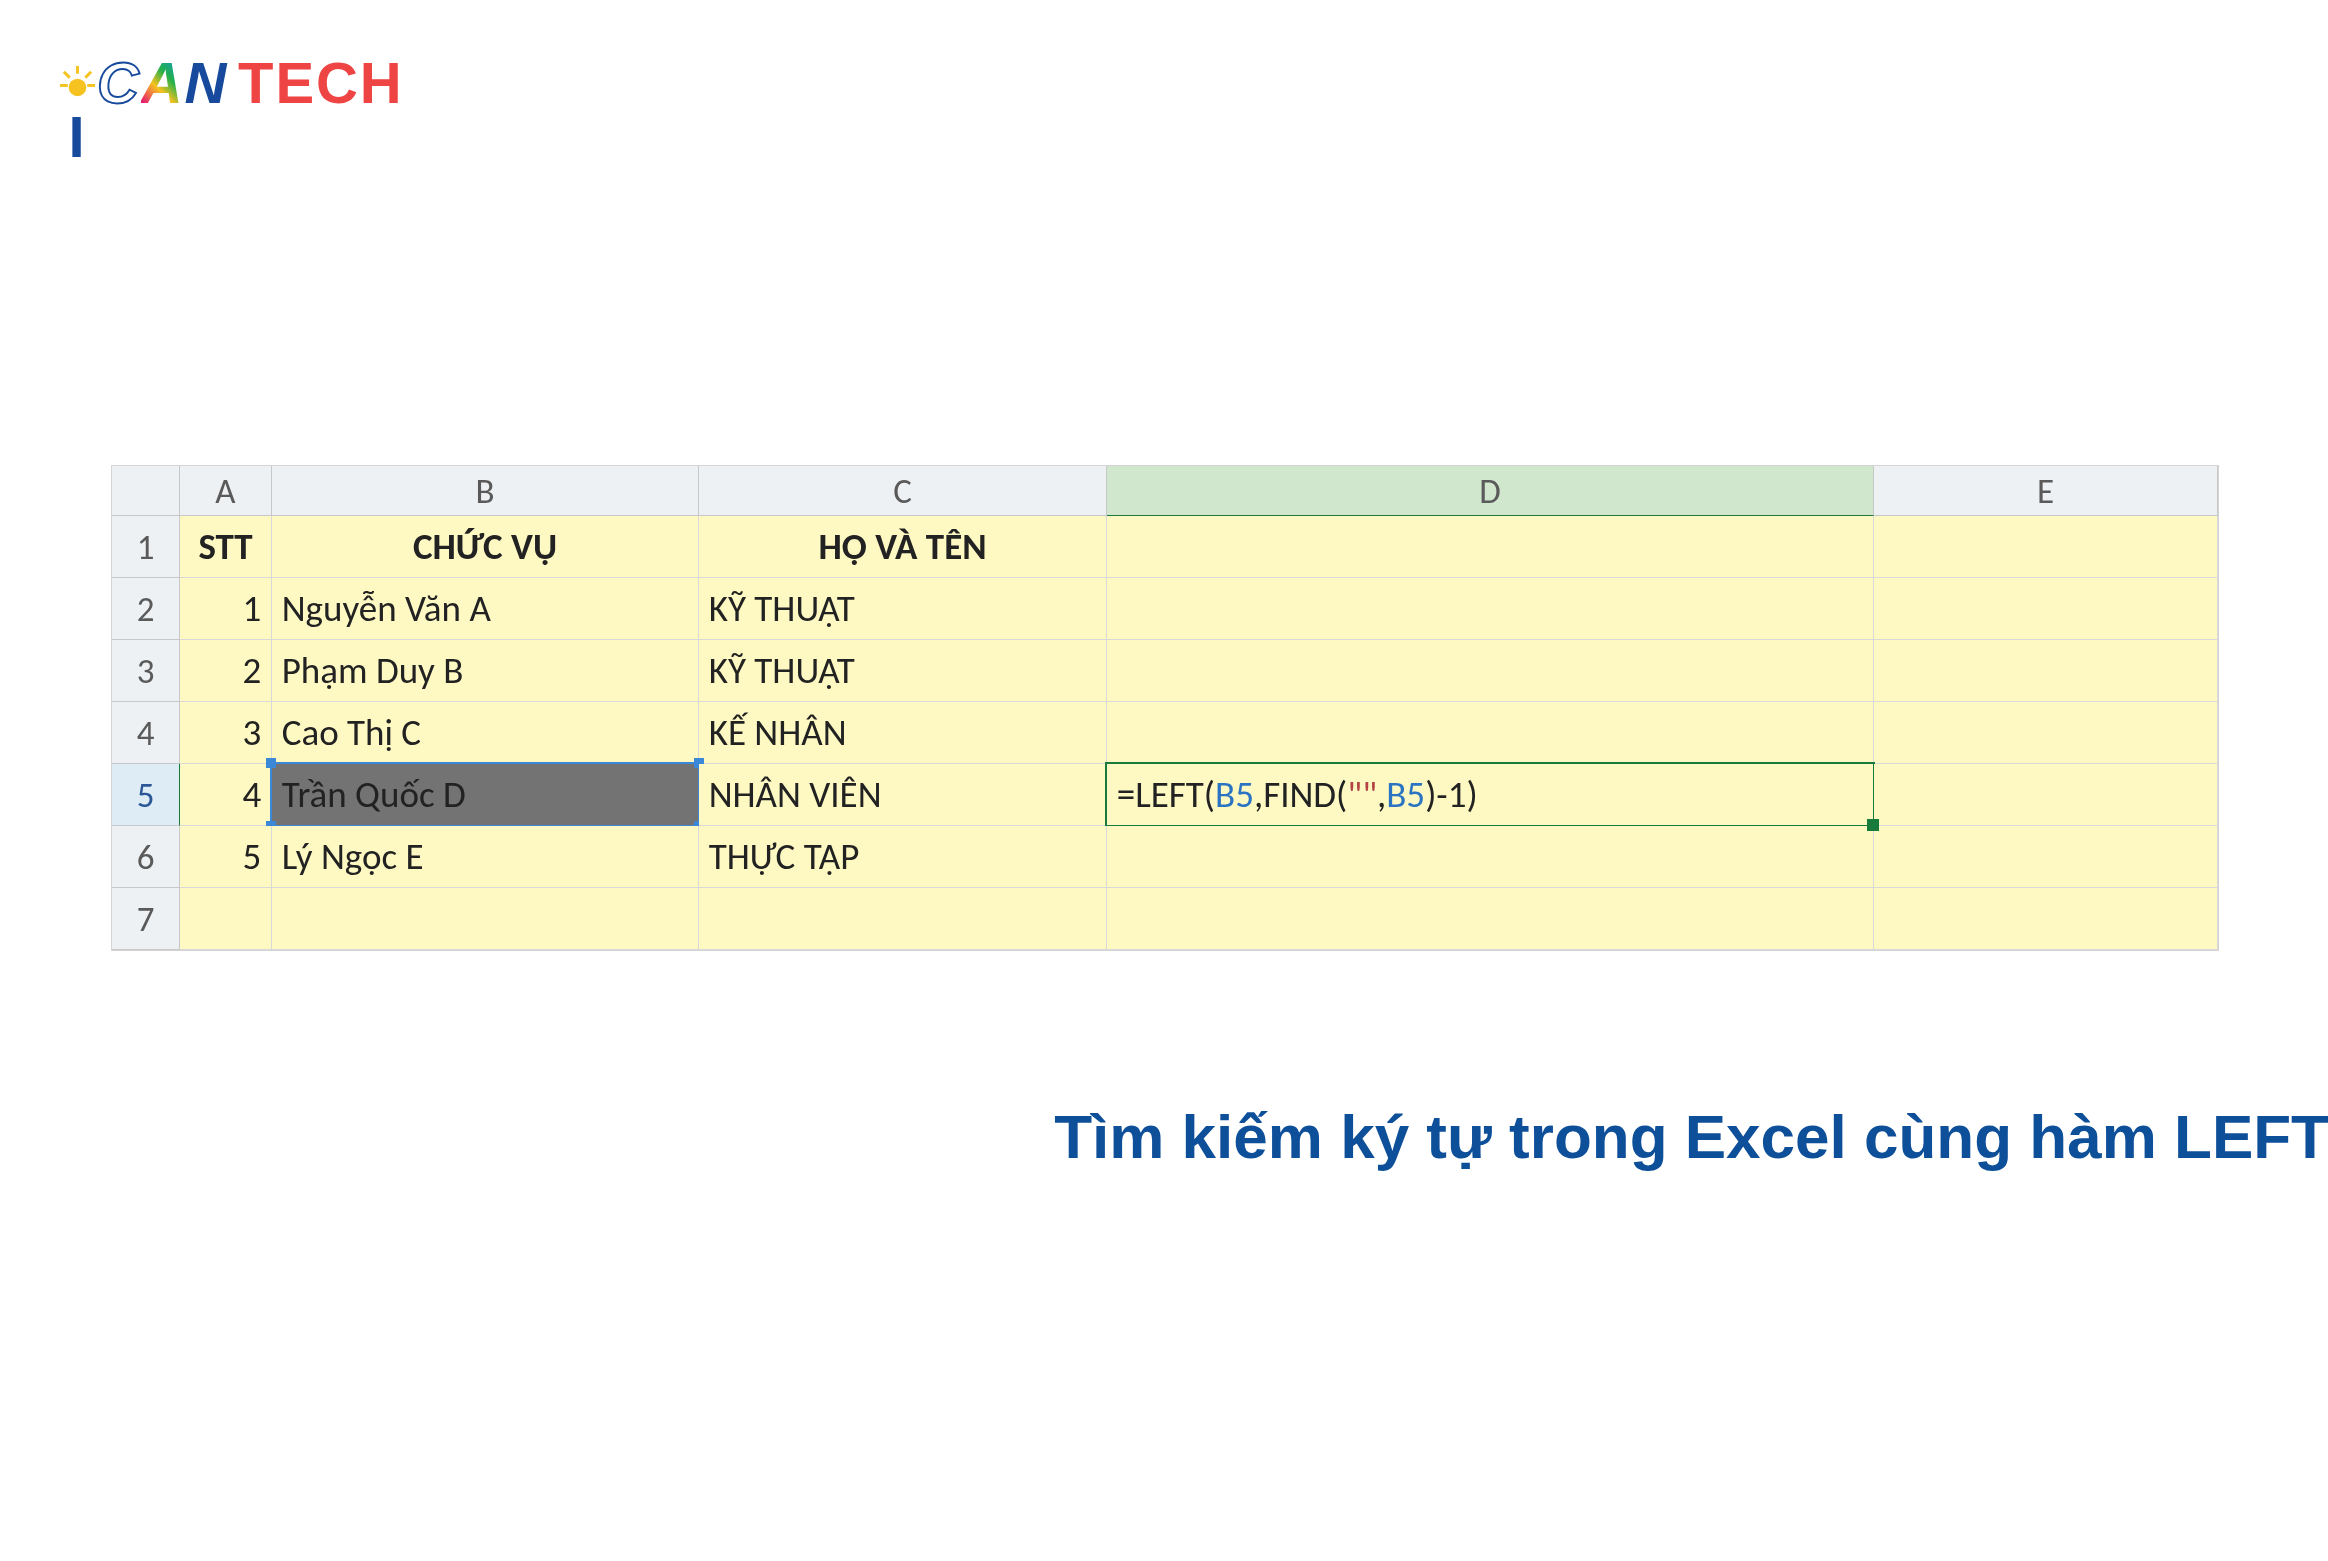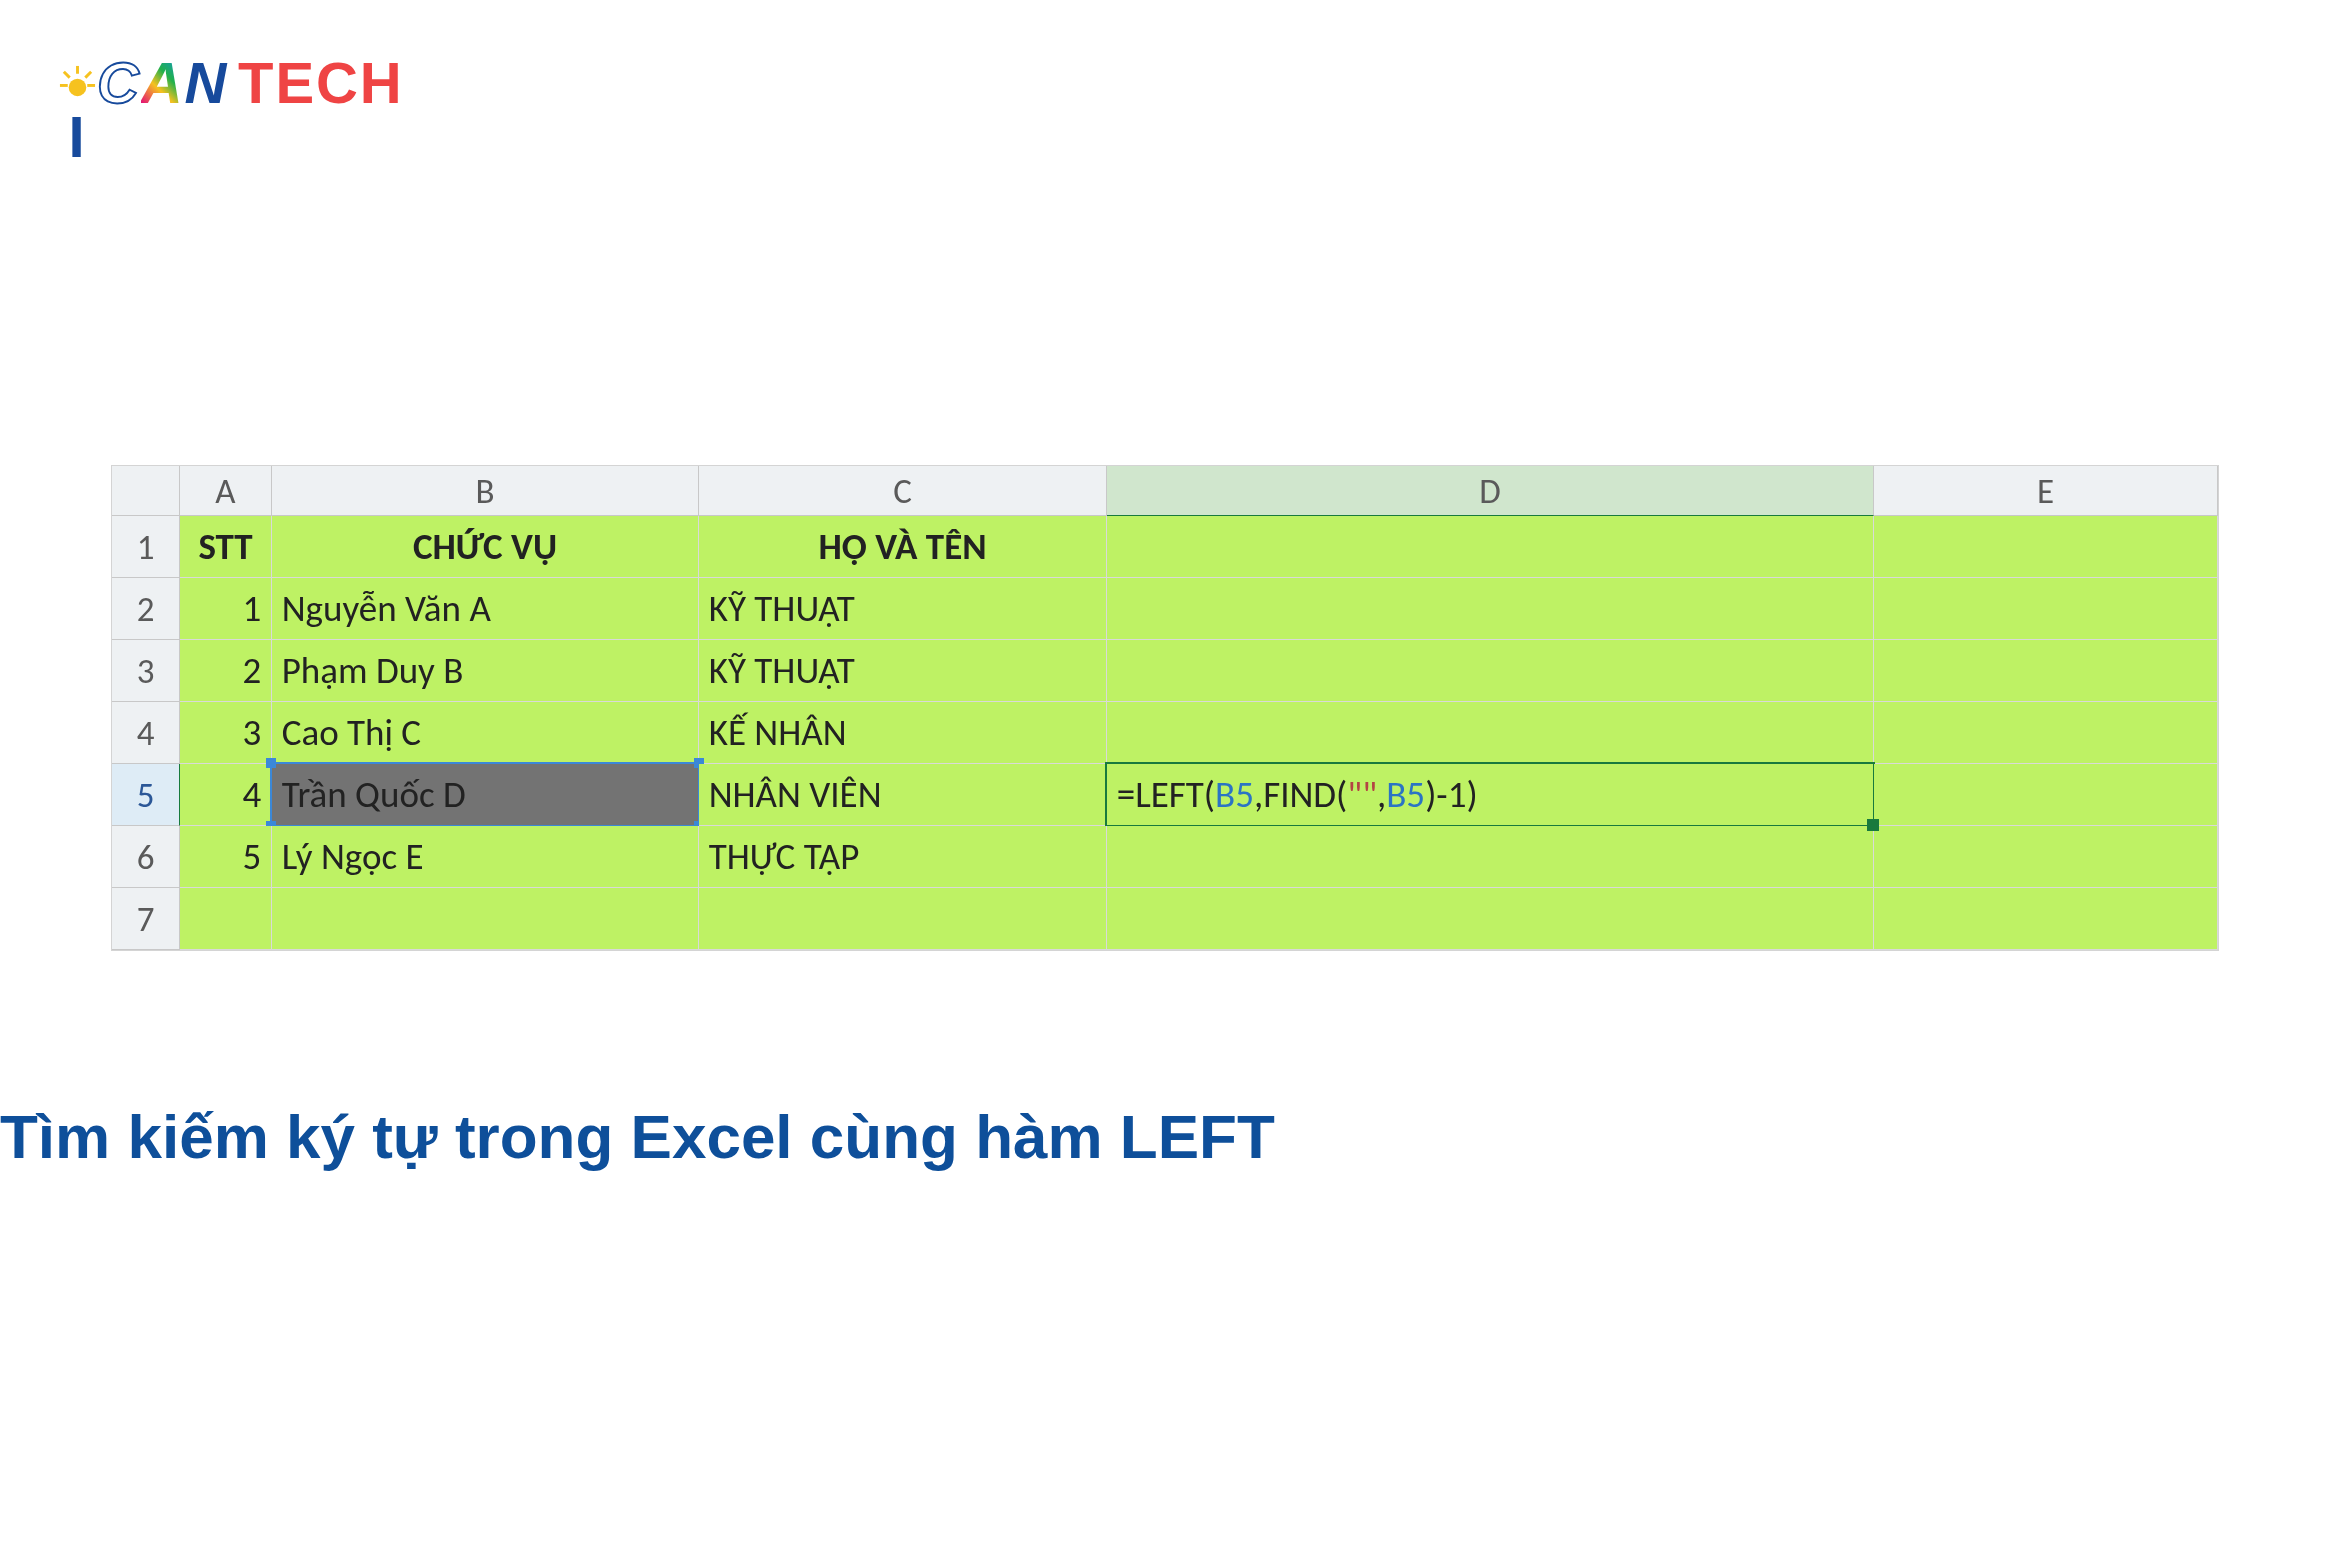--- a/index.html
+++ b/index.html
@@ -31,21 +31,21 @@
 
   .sheet-wrap {
     position: absolute;
     left: 112px;
     top: 466px;
     width: 2106px;
     box-shadow: 0 0 0 1px #d4d4d4;
   }
 
   .grid { display: grid; grid-template-columns: 68px 92px 427px 408px 767px 344px; font-size: 37px; color: #222; }
-  .cell { border-right: 1px solid #d9d9d9; border-bottom: 1px solid #d9d9d9; height: 62px; display: flex; align-items: center; padding: 1.9px 9.7px; background: #bef264; position: relative; }
+  .cell { border-right: 1px solid #d9d9d9; border-bottom: 1px solid #d9d9d9; height: 62px; display: flex; align-items: center; padding: 1.9px 9.7px; background: #fef9c3; position: relative; }
 
   .colhdr, .rowhdr, .corner {
     background: #eef1f3;
     color: #5a5a5a;
     justify-content: center;
     border-right: 1px solid #c8c8c8;
     border-bottom: 1px solid #c8c8c8;
     font-size: 35px;
   }
   .corner { height: 50px; }
@@ -89,21 +89,21 @@
 
   .formula-text { font-size: 37px; }
   .formula-text .fn { color: #222; }
   .formula-text .ref { color: #2b74c4; }
   .formula-text .str { color: #b34444; }
 
   .caption {
     position: absolute;
     top: 1101px;
     width: 100%;
-    text-align: left;
+    text-align: right;
     font-size: 62px;
     font-weight: 700;
     color: #0e4f9a;
     font-family: "Segoe UI", Arial, sans-serif;
   }
 </style>
 </head>
 <body>
 
 <div class="logo">

